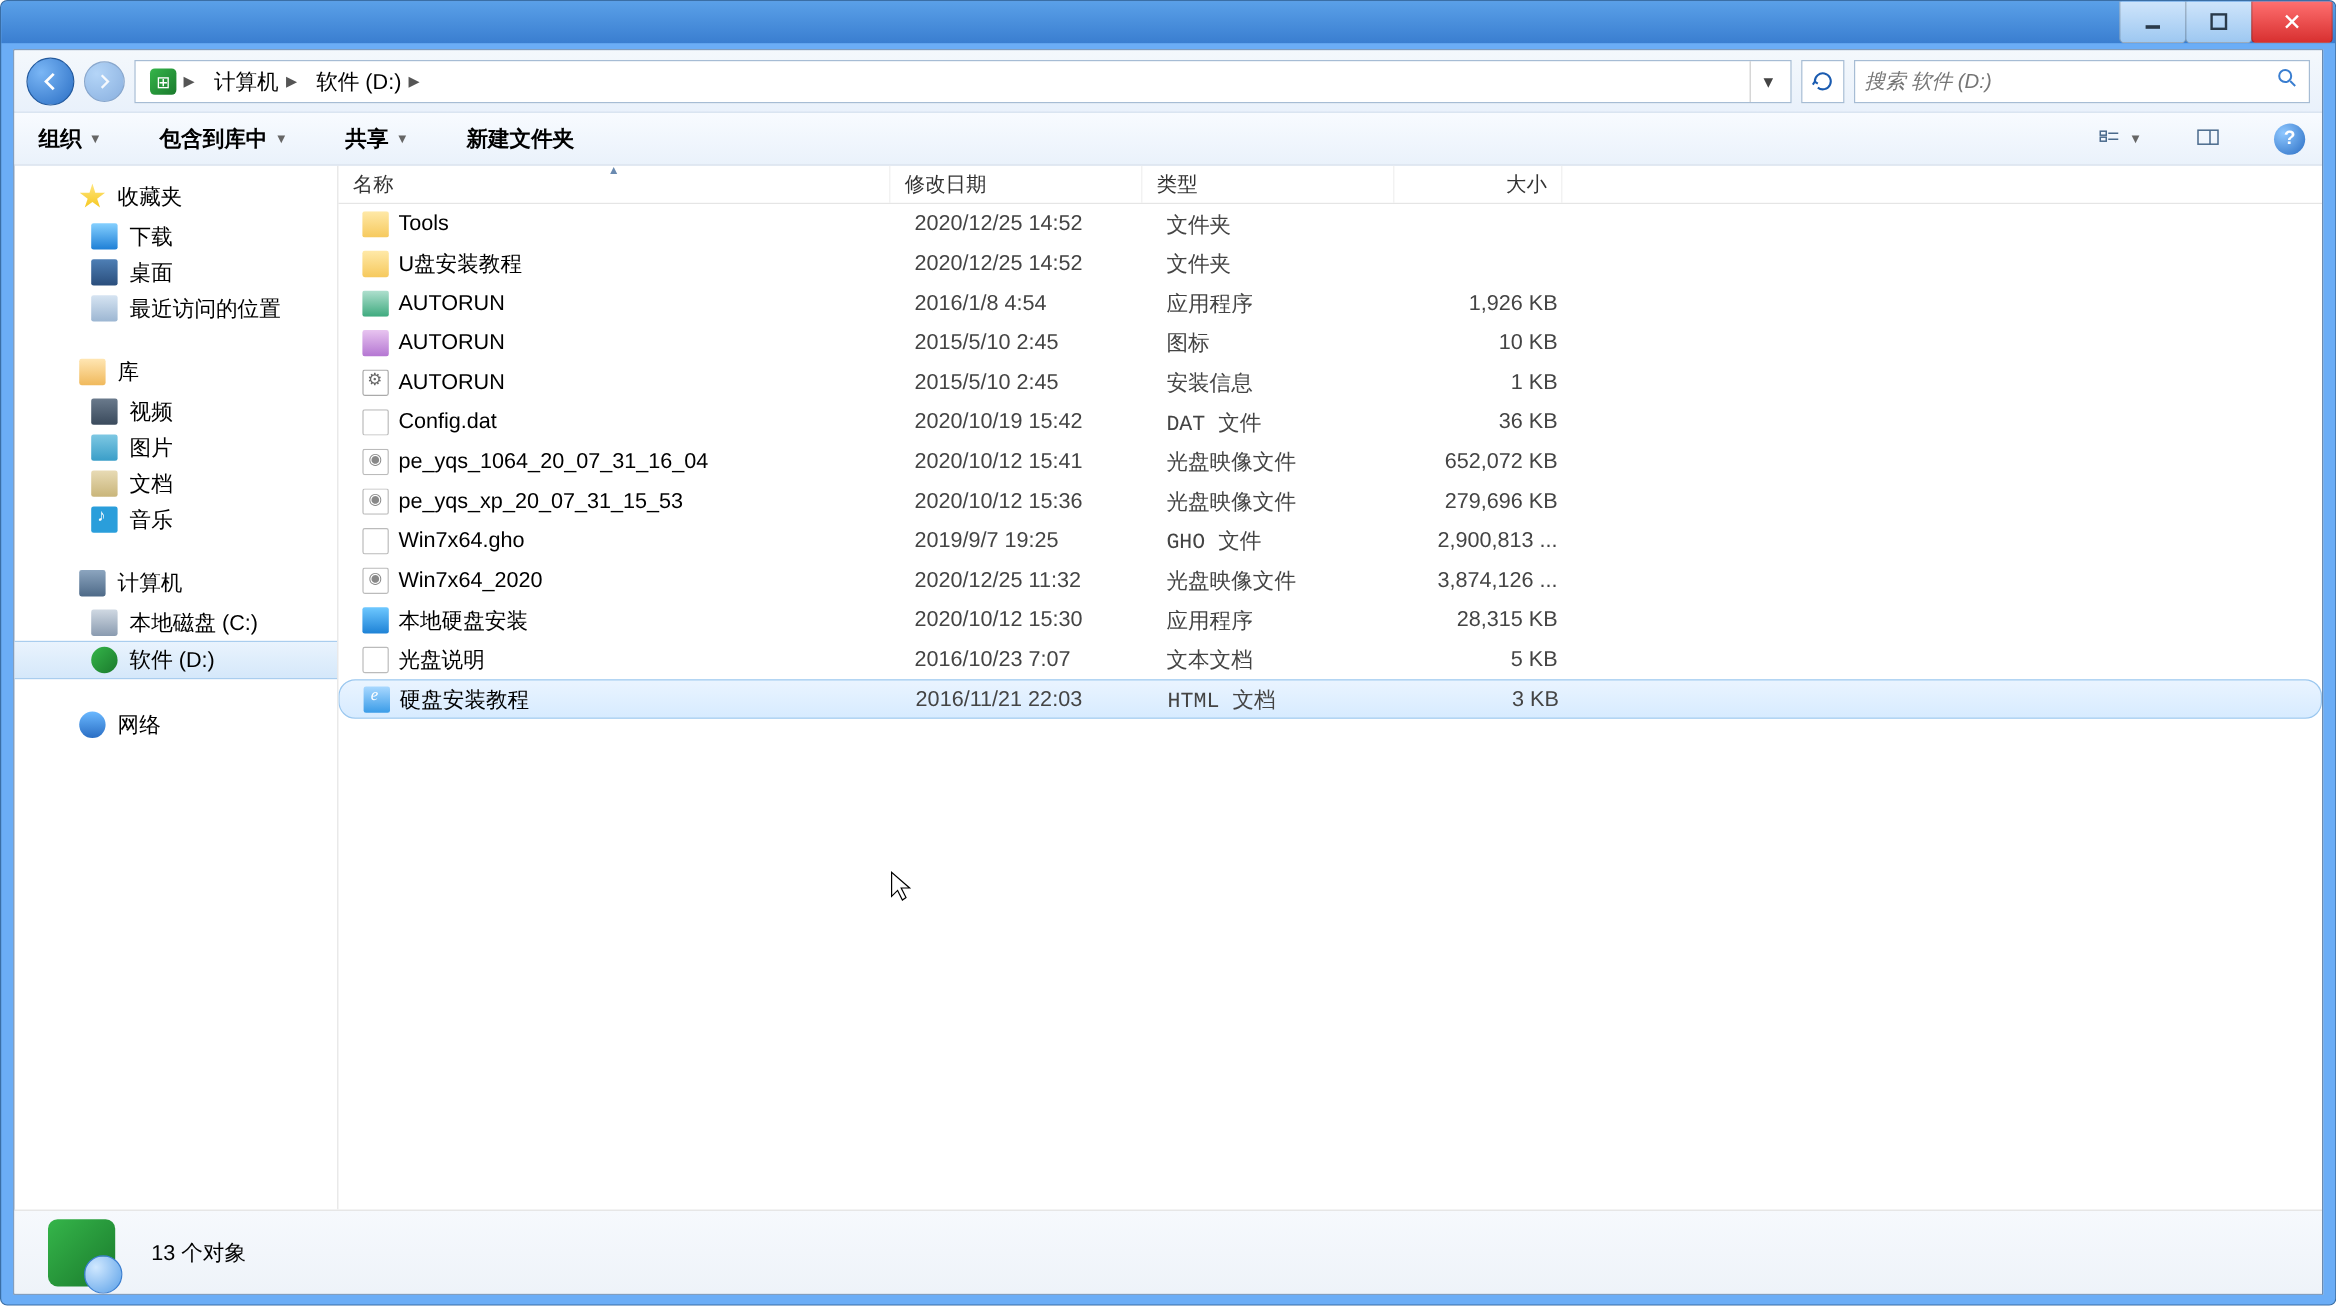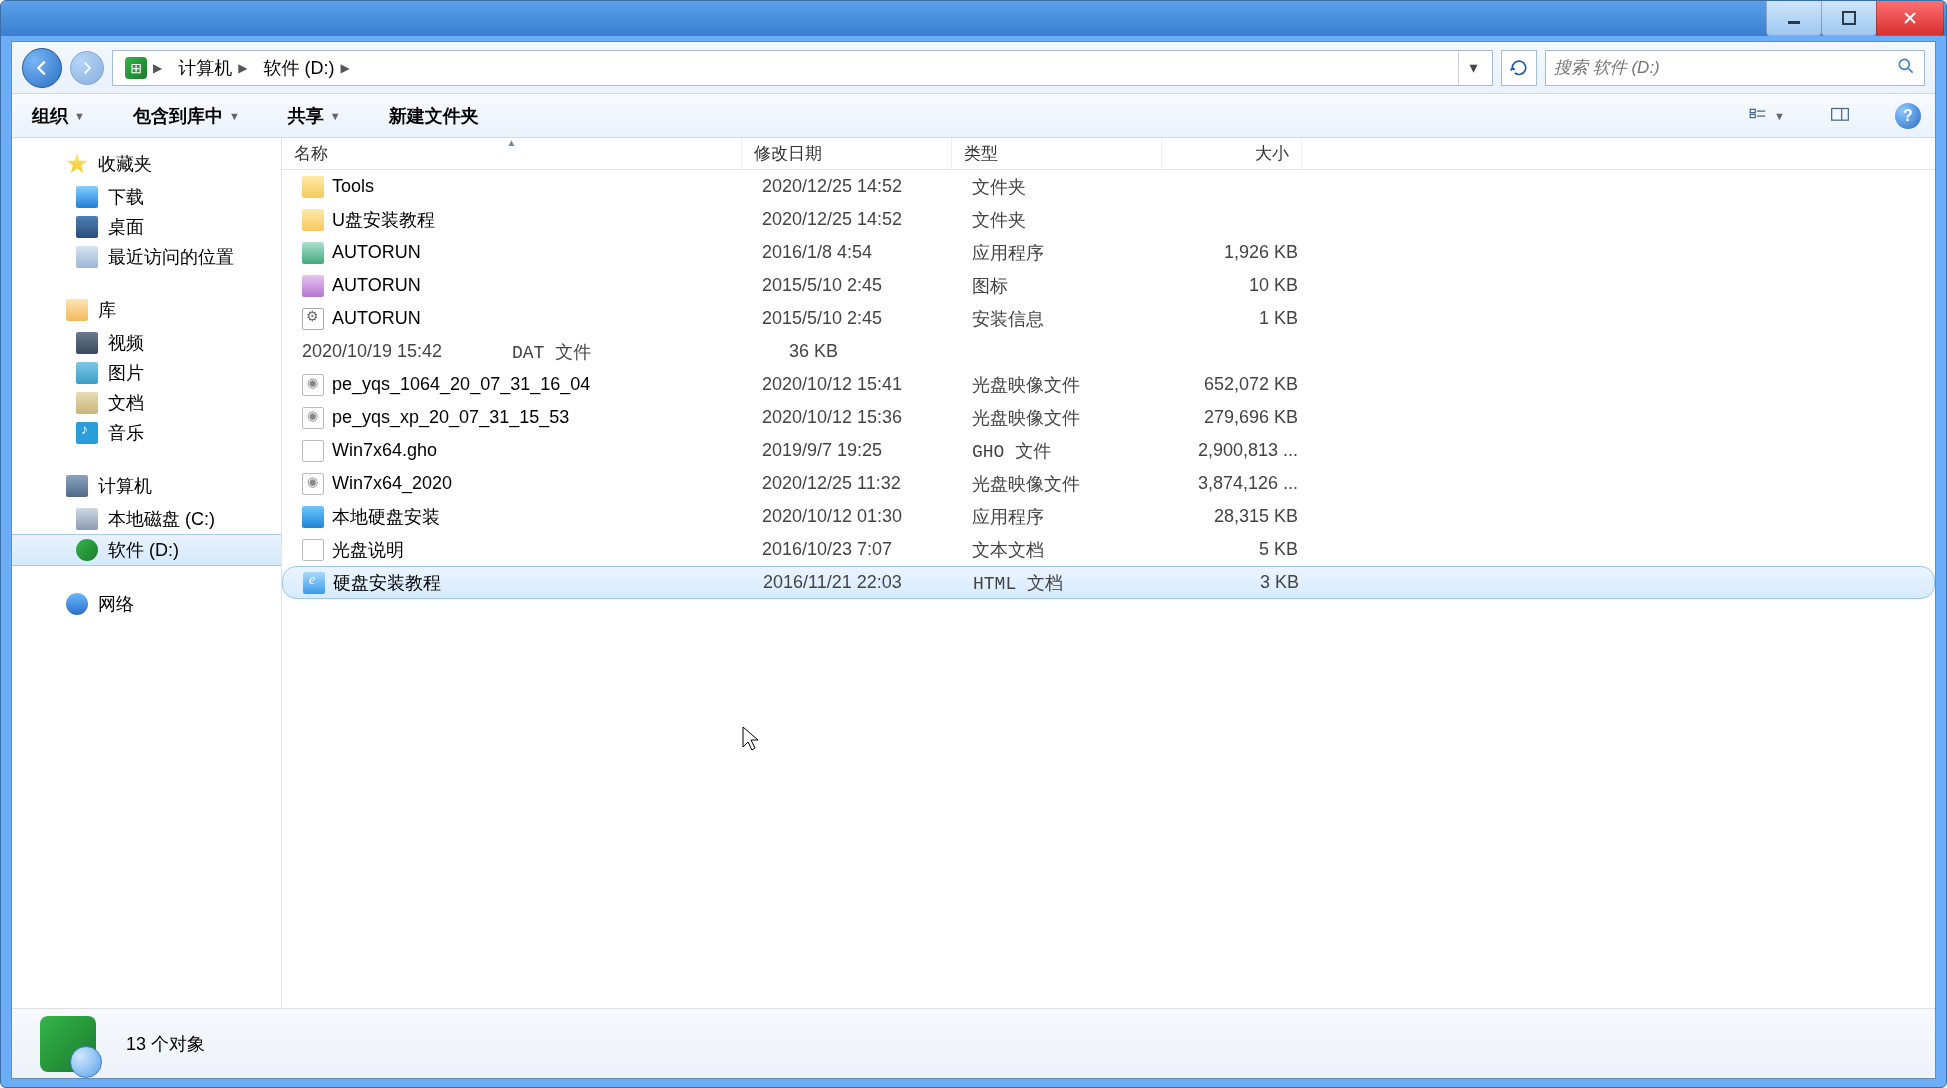--- a/index.html
+++ b/index.html
@@ -326,20 +326,24 @@
             <div class="row">
               <div class="cell name">
                 <span class="ficon inf"></span>
                 <span>AUTORUN</span>
               </div>
               <div class="cell date">2015/5/10 2:45</div>
               <div class="cell type">安装信息</div>
               <div class="cell size">1 KB</div>
             </div>
             <div class="row">
+              <div class="cell name">
+                <span class="ficon file"></span>
+                <span>Config.dat</span>
+              </div>
               <div class="cell date">2020/10/19 15:42</div>
               <div class="cell type">DAT 文件</div>
               <div class="cell size">36 KB</div>
             </div>
             <div class="row">
               <div class="cell name">
                 <span class="ficon iso"></span>
                 <span>pe_yqs_1064_20_07_31_16_04</span>
               </div>
               <div class="cell date">2020/10/12 15:41</div>
@@ -371,21 +375,21 @@
               </div>
               <div class="cell date">2020/12/25 11:32</div>
               <div class="cell type">光盘映像文件</div>
               <div class="cell size">3,874,126 ...</div>
             </div>
             <div class="row">
               <div class="cell name">
                 <span class="ficon app"></span>
                 <span>本地硬盘安装</span>
               </div>
-              <div class="cell date">2020/10/12 01:30</div>
+              <div class="cell date">2020/10/12 15:30</div>
               <div class="cell type">应用程序</div>
               <div class="cell size">28,315 KB</div>
             </div>
             <div class="row">
               <div class="cell name">
                 <span class="ficon txt"></span>
                 <span>光盘说明</span>
               </div>
               <div class="cell date">2016/10/23 7:07</div>
               <div class="cell type">文本文档</div>

